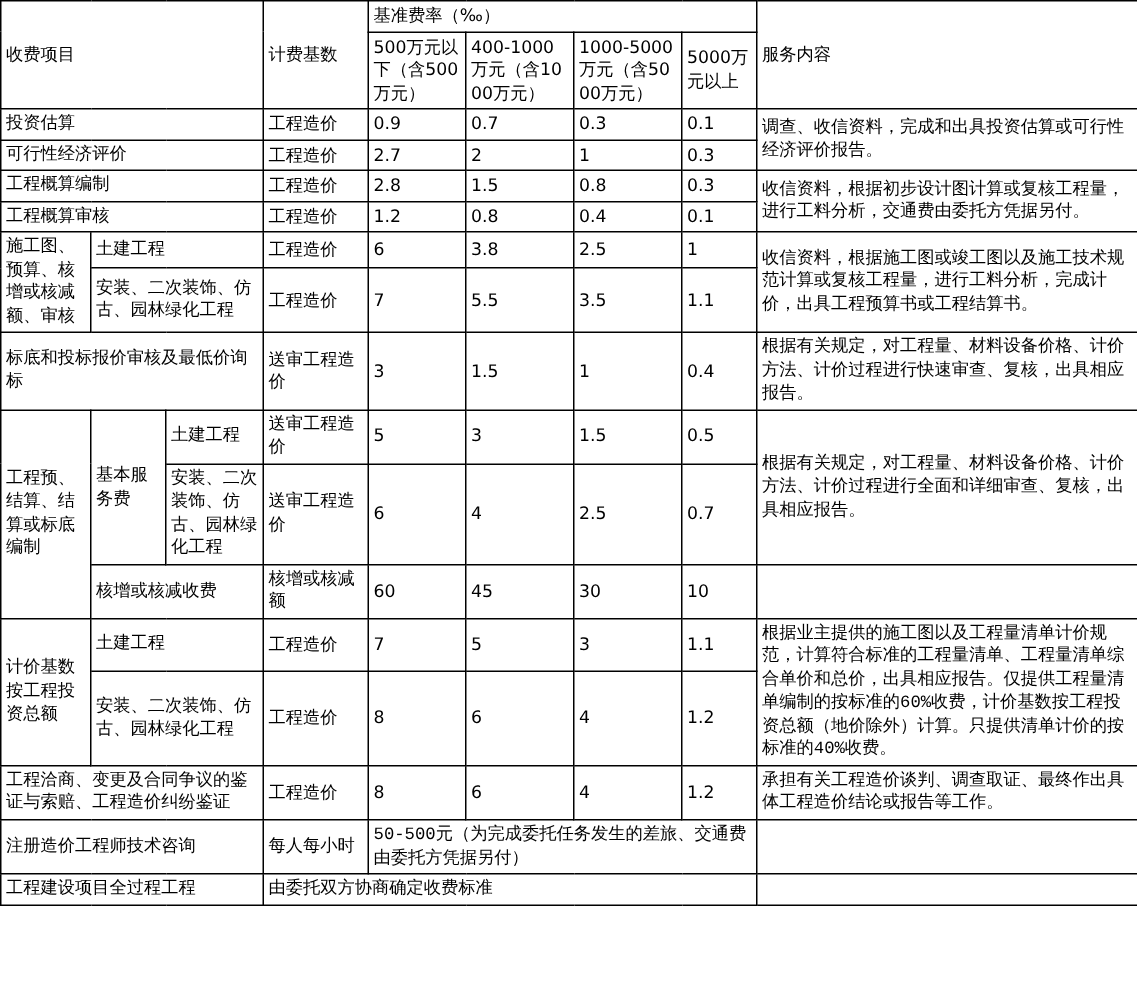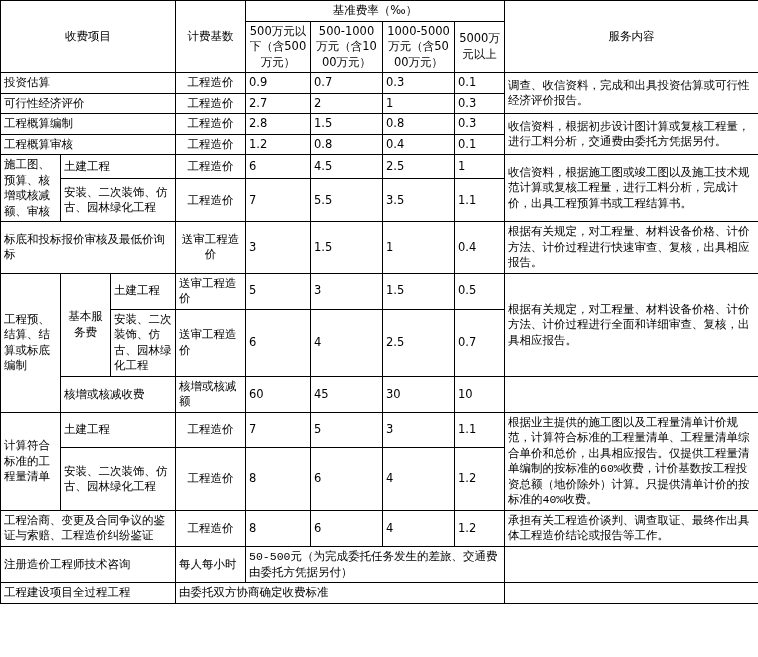--- a/index.html
+++ b/index.html
@@ -21,21 +21,21 @@
     width: 758px;
   }
   table.fee-table td {
     border: 1px solid #000000;
     padding: 2px 3px;
     vertical-align: middle;
     line-height: 1.35;
     font-size: 11.5px;
     word-break: break-all;
   }
-  .ctr { text-align: center; }
+  .ctr { text-align: left; }
   .lft { text-align: left; font-family: Liberation Mono, monospace; }
   .rgt { text-align: left; }
   .mid { vertical-align: middle; }
   .top { vertical-align: top; }
   .hdr-rate { font-size: 11.5px; }
   .big { font-size: 12.5px; margin-left: 16px; }
   
 </style>
 </head>
 <body>
@@ -55,21 +55,21 @@
 
   <tbody>
       <tr>
     <td colspan="3" rowspan="2" class="ctr mid big">收费项目</td>
     <td rowspan="2" class="ctr mid">计费基数</td>
     <td colspan="4" class="ctr">基准费率（‰）</td>
     <td rowspan="2" class="ctr mid big">服务内容</td>
   </tr>
   <tr>
     <td class="ctr hdr-rate">500万元以下（含500万元）</td>
-    <td class="ctr hdr-rate">500-1000万元（含1000万元）</td>
+    <td class="ctr hdr-rate">400-1000万元（含1000万元）</td>
     <td class="ctr hdr-rate">1000-5000万元（含5000万元）</td>
     <td class="ctr hdr-rate">5000万元以上</td>
   </tr>
 
   <tr>
     <td colspan="3" class="lft mid">投资估算</td>
     <td class="ctr mid">工程造价</td>
     <td class="rgt mid">0.9</td>
     <td class="rgt mid">0.7</td>
     <td class="rgt mid">0.3</td>
@@ -103,21 +103,21 @@
     <td class="rgt mid">0.8</td>
     <td class="rgt mid">0.4</td>
     <td class="rgt mid">0.1</td>
   </tr>
 
   <tr>
     <td rowspan="2" class="lft top">施工图、预算、核增或核减额、审核</td>
     <td colspan="2" class="lft mid">土建工程</td>
     <td class="ctr mid">工程造价</td>
     <td class="rgt mid">6</td>
-    <td class="rgt mid">4.5</td>
+    <td class="rgt mid">3.8</td>
     <td class="rgt mid">2.5</td>
     <td class="rgt mid">1</td>
     <td rowspan="2" class="lft mid">收信资料，根据施工图或竣工图以及施工技术规范计算或复核工程量，进行工料分析，完成计价，出具工程预算书或工程结算书。</td>
   </tr>
 
   <tr>
     <td colspan="2" class="lft mid">安装、二次装饰、仿古、园林绿化工程</td>
     <td class="ctr mid">工程造价</td>
     <td class="rgt mid">7</td>
     <td class="rgt mid">5.5</td>
@@ -160,21 +160,21 @@
     <td colspan="2" class="lft mid">核增或核减收费</td>
     <td class="lft mid">核增或核减额</td>
     <td class="rgt mid">60</td>
     <td class="rgt mid">45</td>
     <td class="rgt mid">30</td>
     <td class="rgt mid">10</td>
     <td class="lft mid"></td>
   </tr>
 
   <tr>
-    <td rowspan="2" class="lft mid">计算符合标准的工程量清单</td>
+    <td rowspan="2" class="lft mid">计价基数按工程投资总额</td>
     <td colspan="2" class="lft mid">土建工程</td>
     <td class="ctr mid">工程造价</td>
     <td class="rgt mid">7</td>
     <td class="rgt mid">5</td>
     <td class="rgt mid">3</td>
     <td class="rgt mid">1.1</td>
     <td rowspan="2" class="lft mid">根据业主提供的施工图以及工程量清单计价规范，计算符合标准的工程量清单、工程量清单综合单价和总价，出具相应报告。仅提供工程量清单编制的按标准的60%收费，计价基数按工程投资总额（地价除外）计算。只提供清单计价的按标准的40%收费。</td>
   </tr>
 
   <tr>

